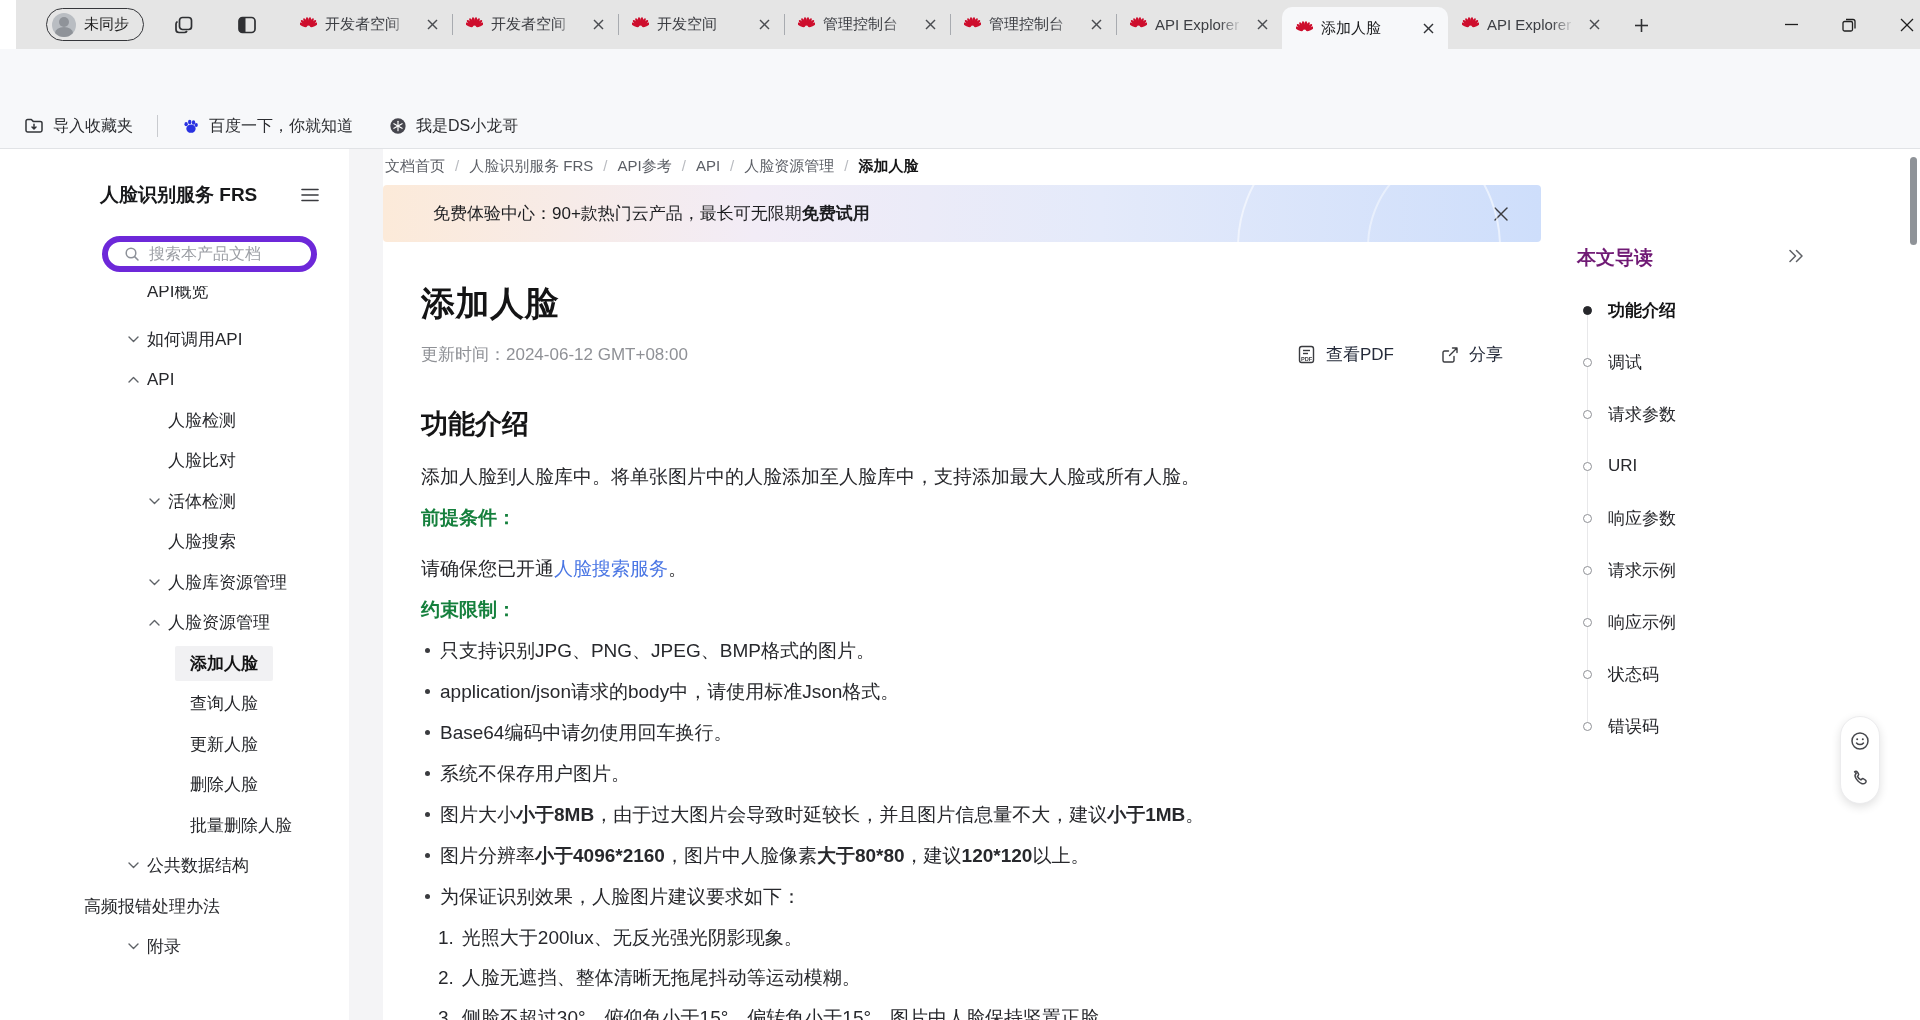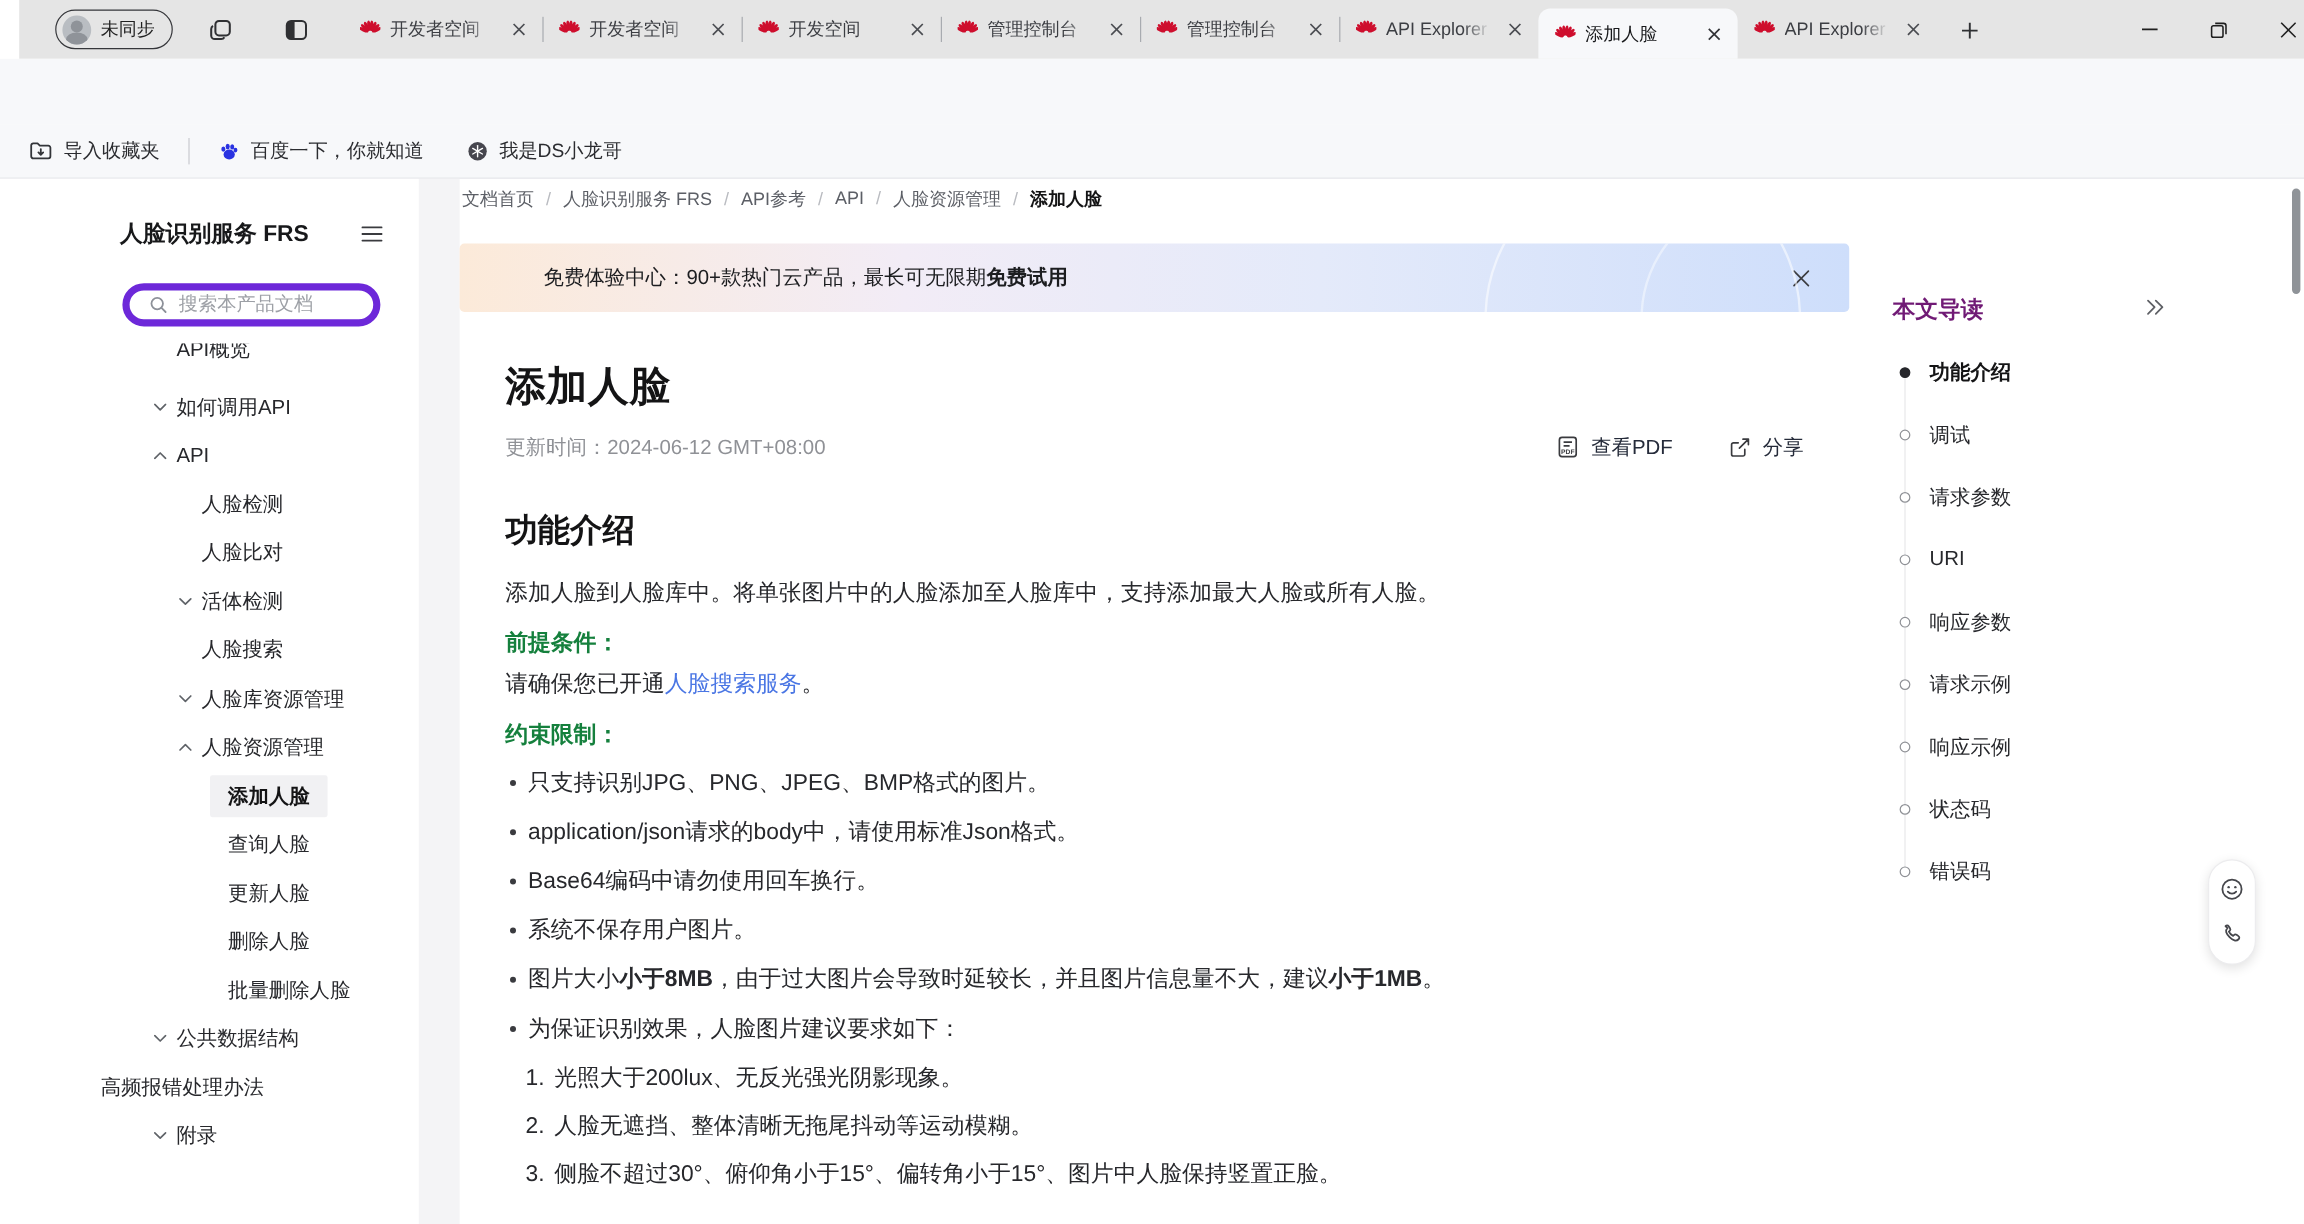--- a/index.html
+++ b/index.html
@@ -67,21 +67,21 @@
   .chev{display:flex;width:11px;justify-content:center}
   .chev.up svg{transform:rotate(180deg)}
   .nav-item.active .nav-label{background:#f1f1f3;font-weight:bold;padding:6px 15px;margin-left:-15px;border-radius:2px;color:#141415}
 
   
   .article{position:absolute;left:383px;top:0;width:1158px;height:871px}
   .breadcrumb{padding:8px 0 0 2px;font-size:15px;color:#5c5f66;display:flex;flex-wrap:nowrap;white-space:nowrap}
   .crumb{cursor:pointer}
   .crumb:not(.current)::after{content:"/";margin:0 10px;color:#b9bbc0;font-weight:normal}
   .crumb.current{color:#141415;font-weight:bold;cursor:default}
-  .banner{position:relative;margin-top:27px;height:57px;border-radius:4px;display:flex;align-items:center;padding-left:70px;overflow:hidden;
+  .banner{position:relative;margin-top:9px;height:57px;border-radius:4px;display:flex;align-items:center;padding-left:50px;overflow:hidden;
     background:linear-gradient(90deg,#fcead9 0%,#f2ecf6 32%,#e4eafa 62%,#cedefb 100%)}
   .banner::after{content:"";position:absolute;right:40px;top:-70px;width:260px;height:260px;border-radius:50%;border:2px solid rgba(255,255,255,.55)}
   .banner::before{content:"";position:absolute;right:-30px;top:-40px;width:200px;height:200px;border-radius:50%;border:2px solid rgba(255,255,255,.45)}
   .banner .btxt{font-size:17px;color:#1c1d20}
   .banner .btxt b{font-weight:bold}
   .banner-close{position:absolute;right:26px;top:50%;transform:translateY(-50%);width:28px;height:28px;display:flex;align-items:center;justify-content:center;cursor:pointer}
   .doc-body{padding:0 38px}
   .doc-title{margin-top:39px;font-size:34px;font-weight:bold;color:#141415;letter-spacing:.5px}
   .meta-row{margin-top:16px;display:flex;align-items:center;justify-content:space-between}
   .updated{font-size:17px;color:#8f9196}
@@ -630,21 +630,21 @@
                 </svg>
               <span class="t">分享</span>
             </span>
           </span>
         </div>
 
         <h2 class="h2">功能介绍</h2>
         <p class="para">添加人脸到人脸库中。将单张图片中的人脸添加至人脸库中，支持添加最大人脸或所有人脸。</p>
 
         <p class="plabel">前提条件：</p>
-        <p class="para" style="margin-top:8px"><span>请确保您已开通</span><span class="link">人脸搜索服务</span><span>。</span></p>
+        <p class="para" style="margin-top:24px"><span>请确保您已开通</span><span class="link">人脸搜索服务</span><span>。</span></p>
 
         <p class="plabel">约束限制：</p>
 
         <ul class="bullets">
           <li>
               <span class="dot"></span>
               <span><span>只支持识别JPG、PNG、JPEG、BMP格式的图片。</span></span>
             </li>
           <li>
               <span class="dot"></span>
@@ -654,20 +654,24 @@
               <span class="dot"></span>
               <span><span>Base64编码中请勿使用回车换行。</span></span>
             </li>
           <li>
               <span class="dot"></span>
               <span><span>系统不保存用户图片。</span></span>
             </li>
           <li>
               <span class="dot"></span>
               <span><span>图片大小</span><b>小于8MB</b><span>，由于过大图片会导致时延较长，并且图片信息量不大，建议</span><b>小于1MB</b><span>。</span></span>
+            </li>
+          <li>
+              <span class="dot"></span>
+              <span><span>图片分辨率</span><b>小于4096*2160</b><span>，图片中人脸像素</span><b>大于80*80</b><span>，建议</span><b>120*120</b><span>以上。</span></span>
             </li>
           <li>
               <span class="dot"></span>
               <span><span>为保证识别效果，人脸图片建议要求如下：</span></span>
             </li>
         </ul>
 
         <ol class="numlist">
           <li>
               <span class="num">1.</span>

